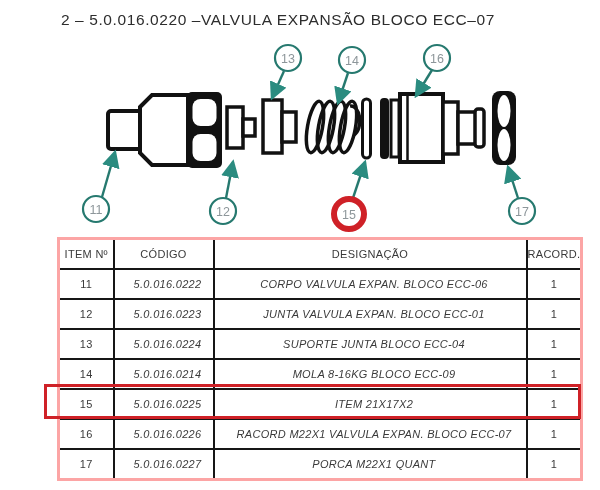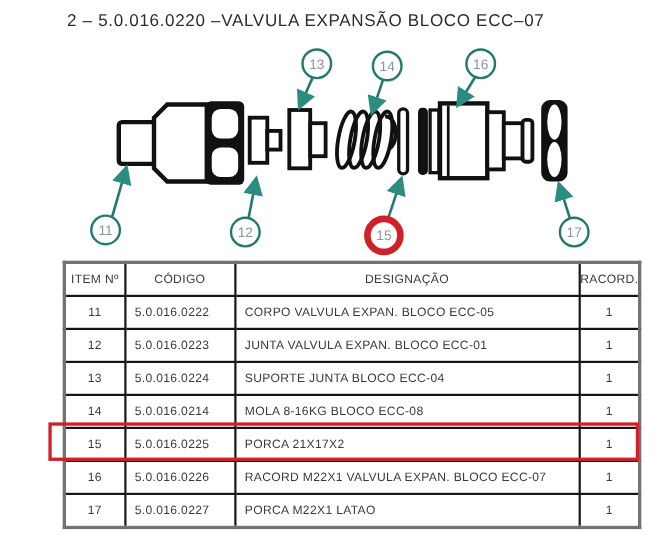--- a/index.html
+++ b/index.html
@@ -15,27 +15,27 @@
   
   .parts-table{
     position:absolute;left:57px;top:237px;
     border-collapse:collapse;table-layout:fixed;
     font-size:11px;color:#3a3a3a;letter-spacing:0.3px;
   }
   .parts-table td,.parts-table th{
     border:2px solid #161616;height:28px;padding:0;
     font-weight:normal;white-space:nowrap;overflow:hidden;
   }
-  .parts-table{border:3px solid #737373;}
+  .parts-table{border:3px solid #fca5a5;}
   .col-item{width:55px;}
   .col-codigo{width:100px;}
   .col-desig{width:313px;}
   .col-quant{width:53px;}
   .c-center{text-align:center;}
-  .c-left{text-align:left;padding-left:8px !important;}
+  .c-left{text-align:center;padding-left:8px !important;font-style:italic;}
   .red-highlight{
     position:absolute;left:44px;top:384px;width:531px;height:29px;
     border:3px solid #cf2127;pointer-events:none;
   }
   .callout-num{font-size:12.5px;fill:#8d969a;}
 </style>
 </head>
 <body>
 
 <div class="canvas">
@@ -147,57 +147,57 @@
         <th class="c-center">ITEM Nº</th>
         <th class="c-center">CÓDIGO</th>
         <th class="c-center">DESIGNAÇÃO</th>
         <th class="c-center">RACORD.</th>
       </tr>
     </thead>
     <tbody>
       <tr>
         <td class="c-center">11</td>
         <td class="c-left">5.0.016.0222</td>
-        <td class="c-left">CORPO VALVULA EXPAN. BLOCO ECC-05</td>
+        <td class="c-left">CORPO VALVULA EXPAN. BLOCO ECC-06</td>
         <td class="c-center">1</td>
       </tr>
       <tr>
         <td class="c-center">12</td>
         <td class="c-left">5.0.016.0223</td>
         <td class="c-left">JUNTA VALVULA EXPAN. BLOCO ECC-01</td>
         <td class="c-center">1</td>
       </tr>
       <tr>
         <td class="c-center">13</td>
         <td class="c-left">5.0.016.0224</td>
         <td class="c-left">SUPORTE JUNTA BLOCO ECC-04</td>
         <td class="c-center">1</td>
       </tr>
       <tr>
         <td class="c-center">14</td>
         <td class="c-left">5.0.016.0214</td>
-        <td class="c-left">MOLA 8-16KG BLOCO ECC-08</td>
+        <td class="c-left">MOLA 8-16KG BLOCO ECC-09</td>
         <td class="c-center">1</td>
       </tr>
       <tr>
         <td class="c-center">15</td>
         <td class="c-left">5.0.016.0225</td>
-        <td class="c-left">PORCA 21X17X2</td>
+        <td class="c-left">ITEM 21X17X2</td>
         <td class="c-center">1</td>
       </tr>
       <tr>
         <td class="c-center">16</td>
         <td class="c-left">5.0.016.0226</td>
         <td class="c-left">RACORD M22X1 VALVULA EXPAN. BLOCO ECC-07</td>
         <td class="c-center">1</td>
       </tr>
       <tr>
         <td class="c-center">17</td>
         <td class="c-left">5.0.016.0227</td>
-        <td class="c-left">PORCA M22X1 LATAO</td>
+        <td class="c-left">PORCA M22X1 QUANT</td>
         <td class="c-center">1</td>
       </tr>
     </tbody>
   </table>
 
   <div class="red-highlight"></div>
 
 </div>
 
 </body></html>

